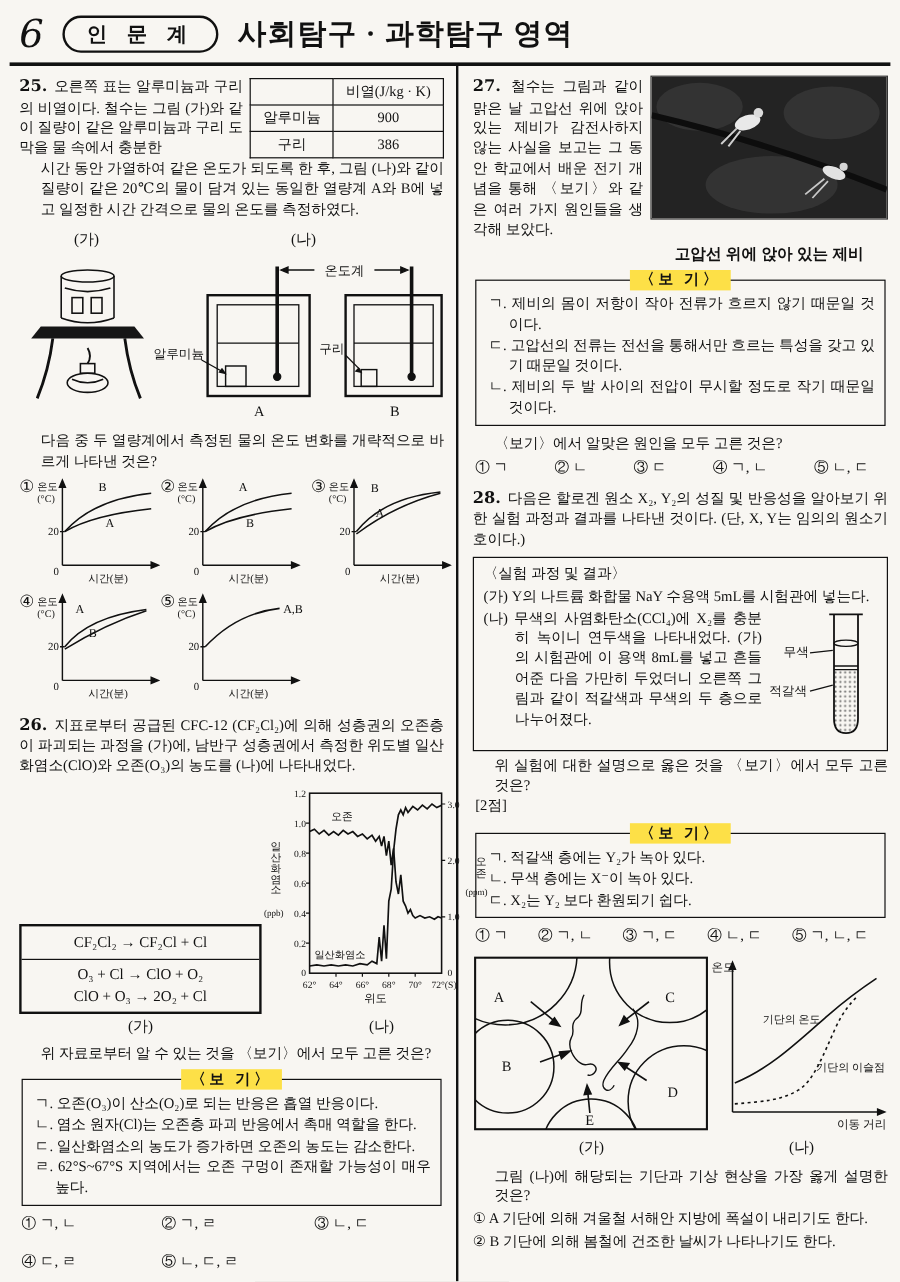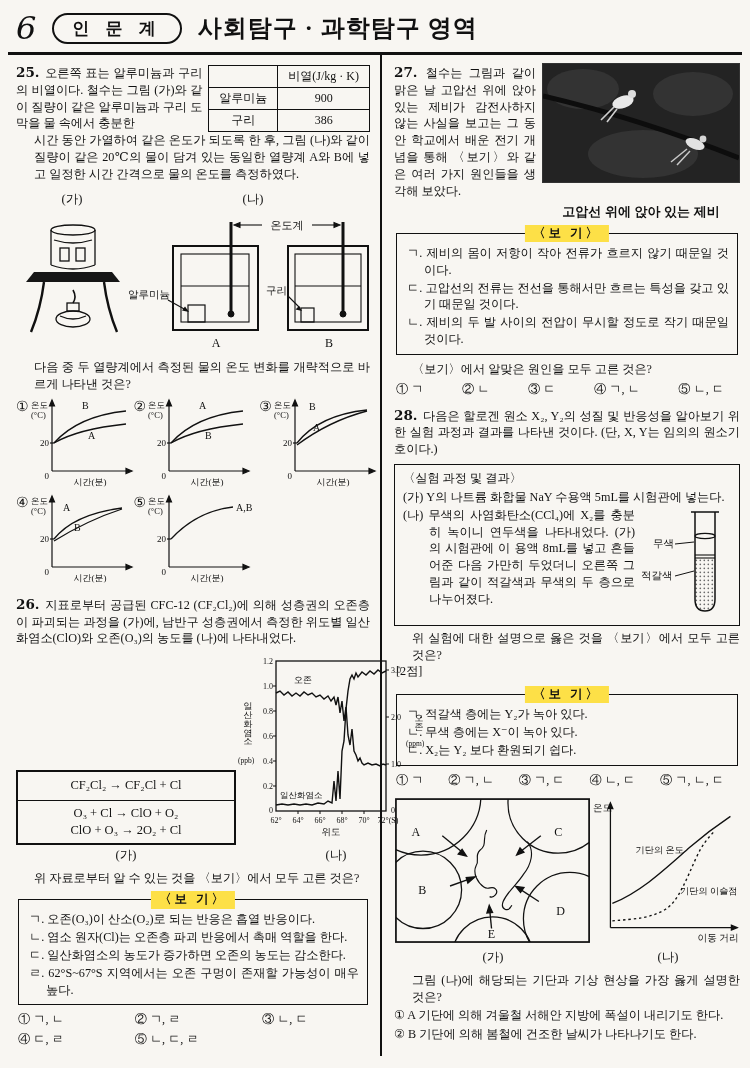--- a/index.html
+++ b/index.html
@@ -32,34 +32,34 @@
   .figbox{text-align:center}
   .figcap{font-size:12.5px;margin:2px 0}
   svg{display:block}
   svg text{font-family:"Liberation Serif","DejaVu Serif",serif;fill:#111}
   .vt{writing-mode:vertical-rl;text-orientation:upright}
   
   .ggrid{display:grid;grid-template-columns:repeat(3,1fr);row-gap:2px;margin-top:4px}
   .gcell{display:flex;align-items:flex-start}
   .cnum{font-size:14px;margin:0 1px 0 0}
   
-  .rxnbox{border:2px solid #111;font-size:12.5px;width:220px;box-sizing:border-box}
+  .rxnbox{border:2px solid #111;font-size:12.5px;width:202px;box-sizing:border-box}
   .rxn1{padding:5px 4px;border-bottom:1.5px solid #111}
   .rxn2{padding:4px 4px 0}
   .rxn3{padding:0 4px 4px}
   .rxnT{border-top:1.5px solid #111;padding:4px;margin:0 8px}
   
   .bogi{position:relative;border:1.6px solid #111;padding:10px 8px 5px 10px;margin:12px 2px 6px}
   .bogi-t{position:absolute;top:-9px;left:50%;transform:translateX(-50%);
           background:#fde047;padding:0 8px;font-weight:bold;letter-spacing:3px;font-size:12.5px}
   .bitem{padding-left:17px;text-indent:-17px;margin:1px 0}
   
   .orow{display:flex;flex-wrap:wrap;margin:3px 2px 6px}
   .orow .oi{white-space:nowrap}
-  .ogrid{display:grid;grid-template-columns:1.1fr 1.2fr 1fr;row-gap:3px;margin:3px 2px 6px}
+  .ogrid{display:grid;grid-template-columns:1.1fr 1.2fr 1fr;row-gap:15px;margin:3px 2px 6px}
   .spread{justify-content:space-between;padding-right:14px}
   .vopt{padding-left:18px;text-indent:-18px;margin:2px 0}
   
   .photo{width:198px;flex-shrink:0;margin-left:6px}
   .photo-frame{border:1px solid #333}
   .photo-cap{font-weight:bold;text-align:center;font-size:13px;margin-top:20px;
              font-family:"Liberation Sans","DejaVu Sans",sans-serif}
   
   .expbox{border:1.6px solid #111;padding:5px 8px 4px;margin:6px 0 4px}
   .exp-title{margin-bottom:2px}

